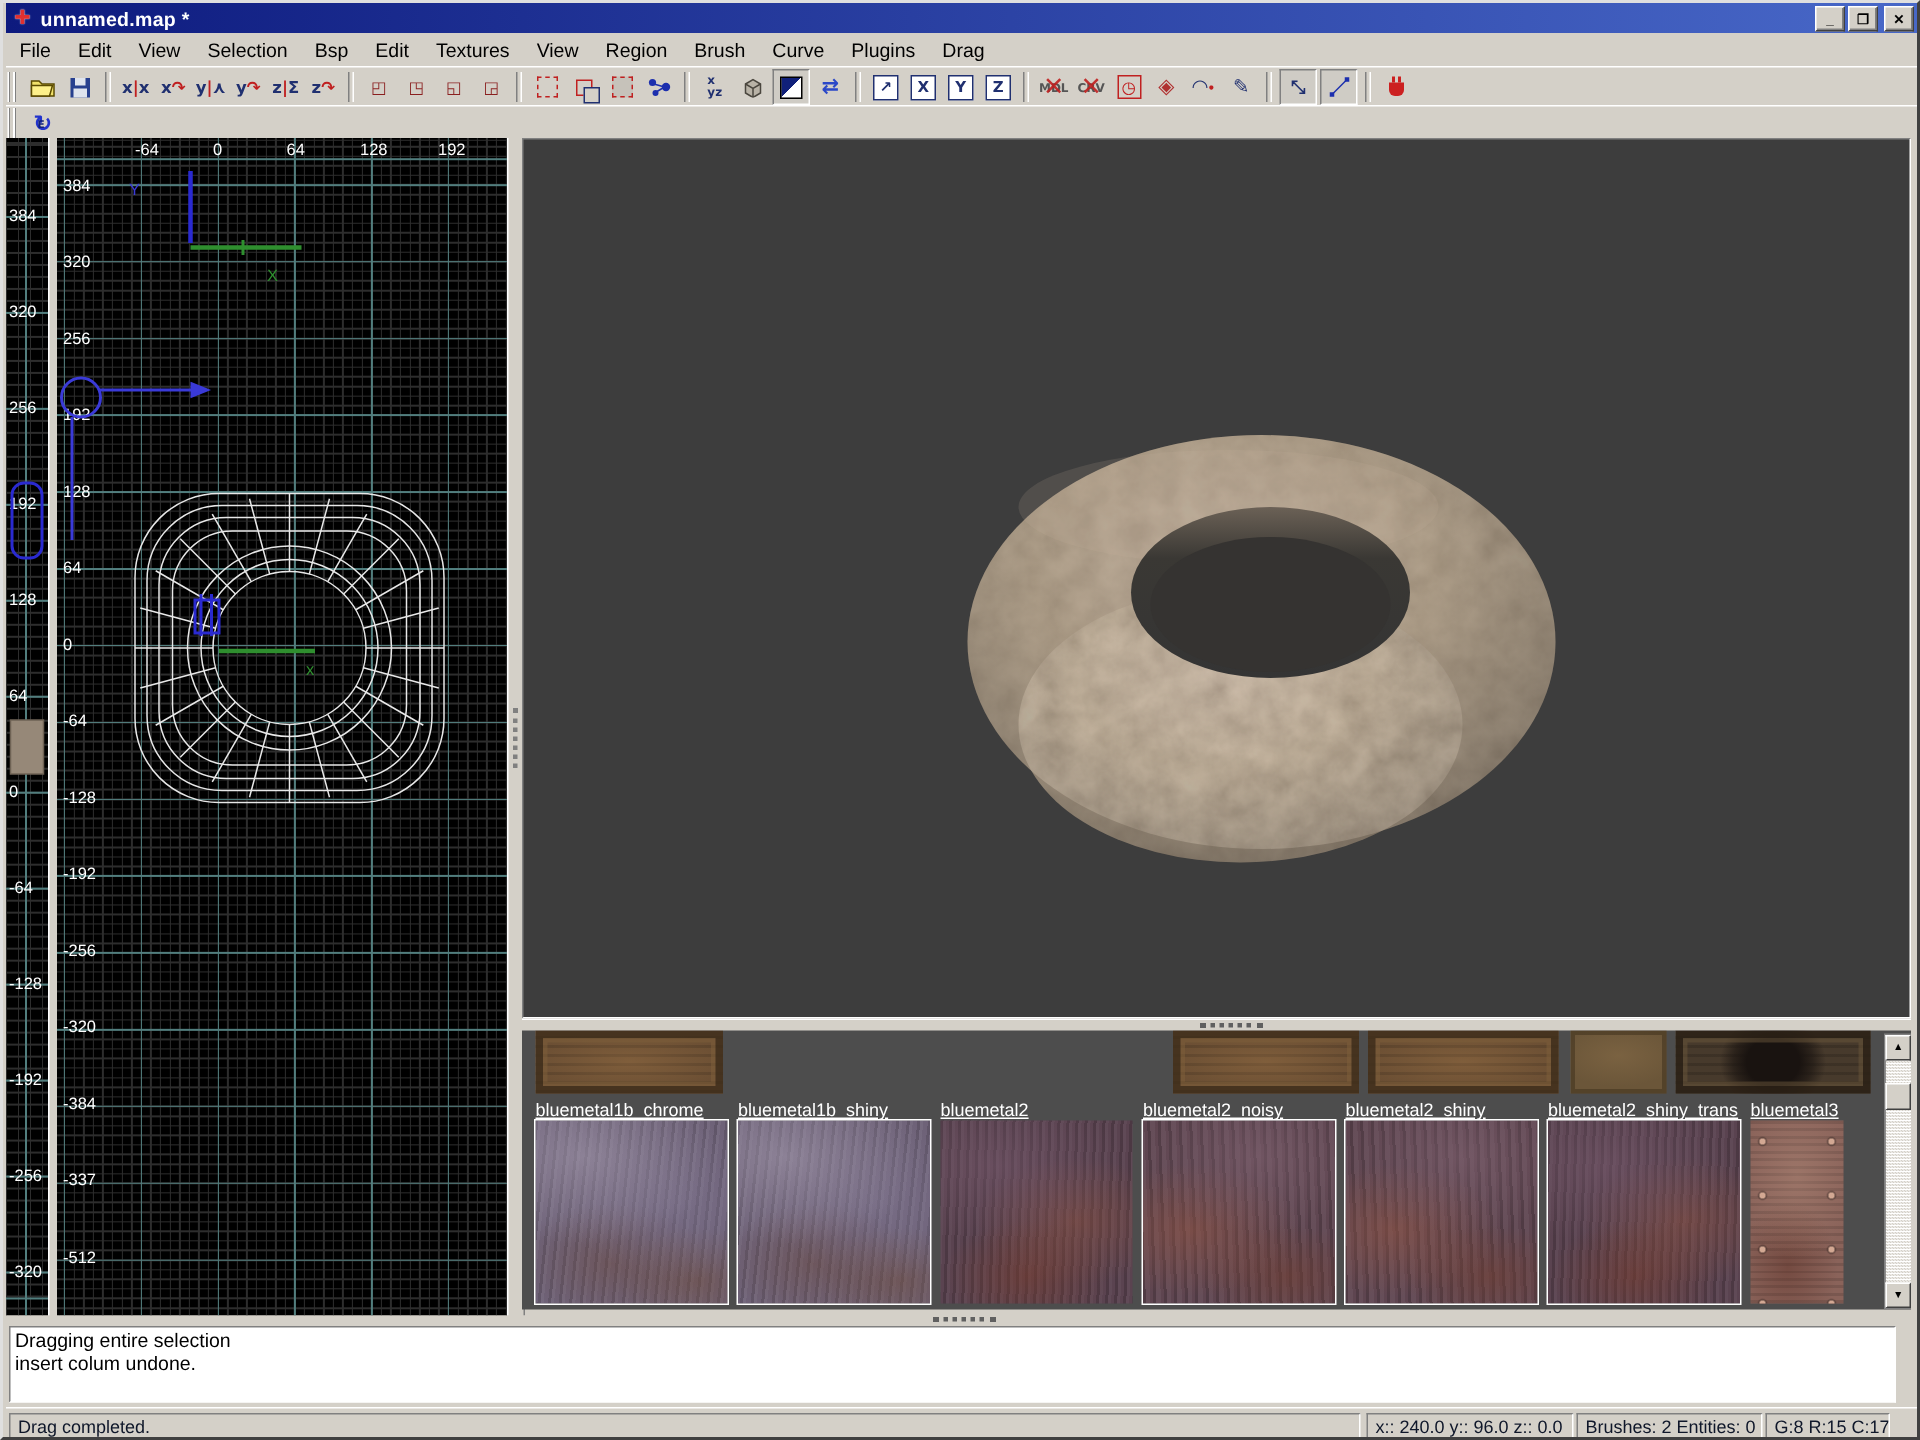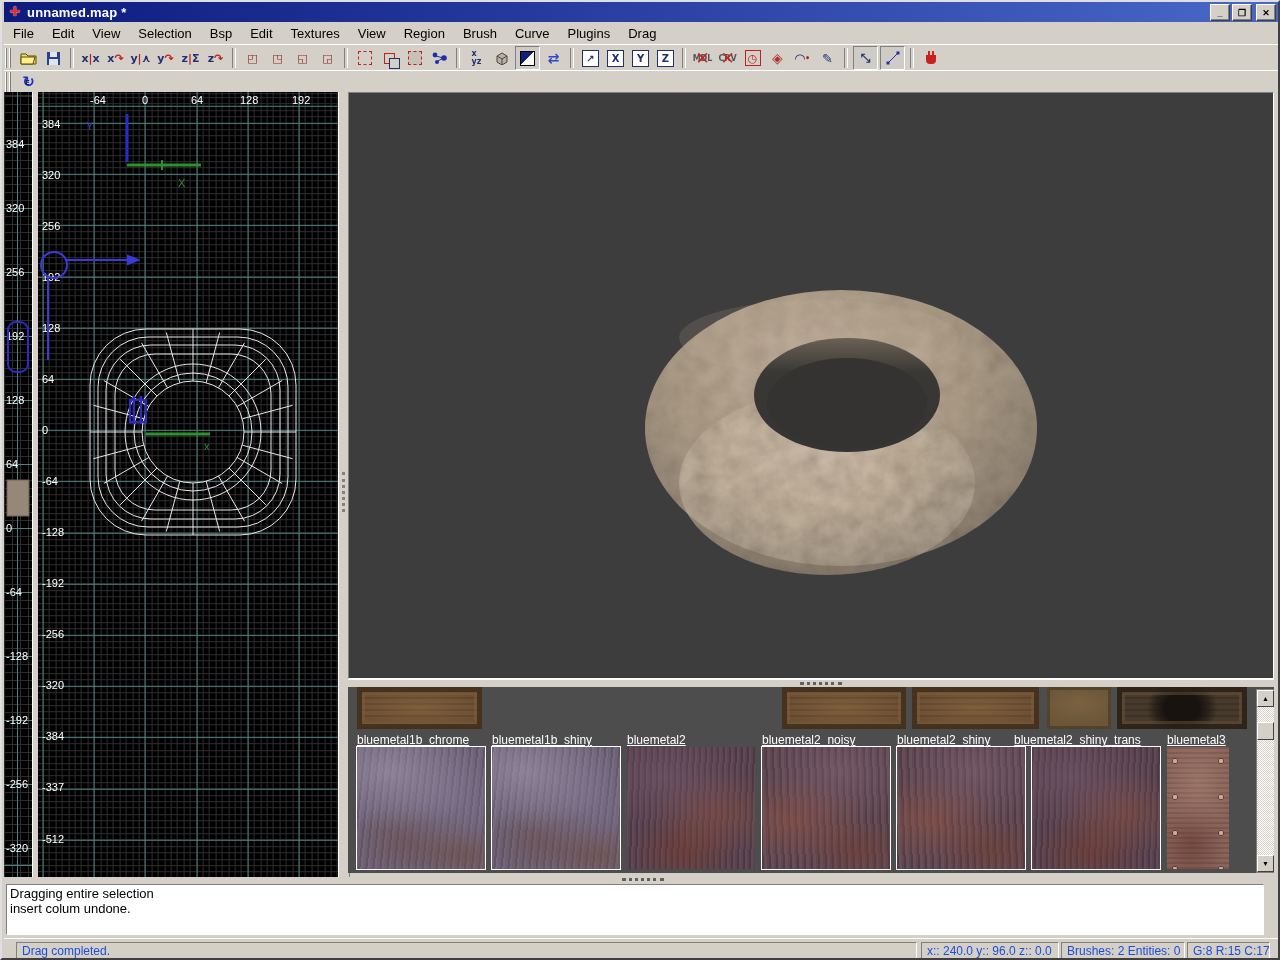--- a/index.html
+++ b/index.html
@@ -90,21 +90,21 @@
   .tx-doordark{background-color:#473a2c;box-shadow:inset 0 0 0 5px rgba(30,22,14,.7),inset 0 0 0 8px rgba(105,85,58,.5);
     background-image:radial-gradient(34% 95% at 50% 50%,#191310 0 40%,rgba(25,19,16,.6) 60%,transparent 80%),repeating-linear-gradient(0deg,rgba(0,0,0,.15) 0 2px,transparent 2px 6px);}
   .tx-plain{background-color:#6b5639;box-shadow:inset 0 0 0 3px rgba(60,45,25,.5);background-image:radial-gradient(90% 70% at 50% 40%,rgba(150,120,80,.35),transparent 70%);}
   
   .tsb{position:absolute;left:908px;top:2px;width:17px;height:182px;background:repeating-conic-gradient(#d4d0c8 0 25%,#fff 0 50%) 0 0/2px 2px;border:1px solid #808080;}
   .sbtn{position:absolute;left:0px;width:15px;height:15px;background:#d4d0c8;border:1px solid;border-color:#fff #404040 #404040 #fff;display:flex;align-items:center;justify-content:center;font-size:7px;color:#000;}
   .sthumb{position:absolute;left:0px;top:32px;width:15px;height:16px;background:#d4d0c8;border:1px solid;border-color:#fff #404040 #404040 #fff;}
   
   .console{position:absolute;left:4px;top:882px;width:1258px;height:51px;background:#fff;border:1px solid;border-color:#808080 #fff #fff #808080;font-size:13px;color:#000;padding:1px 3px;box-sizing:border-box;}
   .statusbar{position:absolute;left:2px;top:936px;width:1276px;height:22px;border-top:1px solid #fff;}
-  .spanel{position:absolute;top:3px;height:17px;border:1px solid;border-color:#808080 #fff #fff #808080;font-size:12px;color:#1d4ed8;padding:1px 5px;box-sizing:border-box;white-space:nowrap;overflow:hidden;background:#d4d0c8;margin-left:10px;}
+  .spanel{position:absolute;top:3px;height:17px;border:1px solid;border-color:#808080 #fff #fff #808080;font-size:12px;color:#0f172a;padding:1px 5px;box-sizing:border-box;white-space:nowrap;overflow:hidden;background:#d4d0c8;}
 </style>
 </head>
 <body>
 
 <div class="win">
 
   <div class="titlebar">
     <span class="title-icon">✚</span>
     <span class="title-text">unnamed.map *</span>
     <div class="caption-btns">
@@ -375,21 +375,21 @@
     <div class="thumb tx-door" style="left:434px;top:0;width:124px;height:42px"></div>
     <div class="thumb tx-door" style="left:564px;top:0;width:127px;height:42px"></div>
     <div class="thumb tx-plain" style="left:699px;top:0;width:64px;height:42px"></div>
     <div class="thumb tx-doordark" style="left:769px;top:0;width:130px;height:42px"></div>
 
     <div class="tex-label u" style="left:9px;top:46px">bluemetal1b_chrome</div>
     <div class="tex-label u" style="left:144px;top:46px">bluemetal1b_shiny</div>
     <div class="tex-label" style="left:279px;top:46px">bluemetal2</div>
     <div class="tex-label u" style="left:414px;top:46px">bluemetal2_noisy</div>
     <div class="tex-label u" style="left:549px;top:46px">bluemetal2_shiny</div>
-    <div class="tex-label u" style="left:666px;top:46px">bluemetal2_shiny_trans</div>
+    <div class="tex-label u" style="left:684px;top:46px">bluemetal2_shiny_trans</div>
     <div class="tex-label" style="left:819px;top:46px">bluemetal3</div>
 
     <div class="thumb tx-purple inuse" style="left:9px;top:60px;width:128px;height:122px"></div>
     <div class="thumb tx-purple inuse" style="left:144px;top:60px;width:128px;height:122px"></div>
     <div class="thumb tx-rust" style="left:279px;top:60px;width:128px;height:122px"></div>
     <div class="thumb tx-rust2 inuse" style="left:414px;top:60px;width:128px;height:122px"></div>
     <div class="thumb tx-rust2 inuse" style="left:549px;top:60px;width:128px;height:122px"></div>
     <div class="thumb tx-rust inuse" style="left:684px;top:60px;width:128px;height:122px"></div>
     <div class="thumb tx-metal3" style="left:819px;top:60px;width:62px;height:122px"></div>
 

